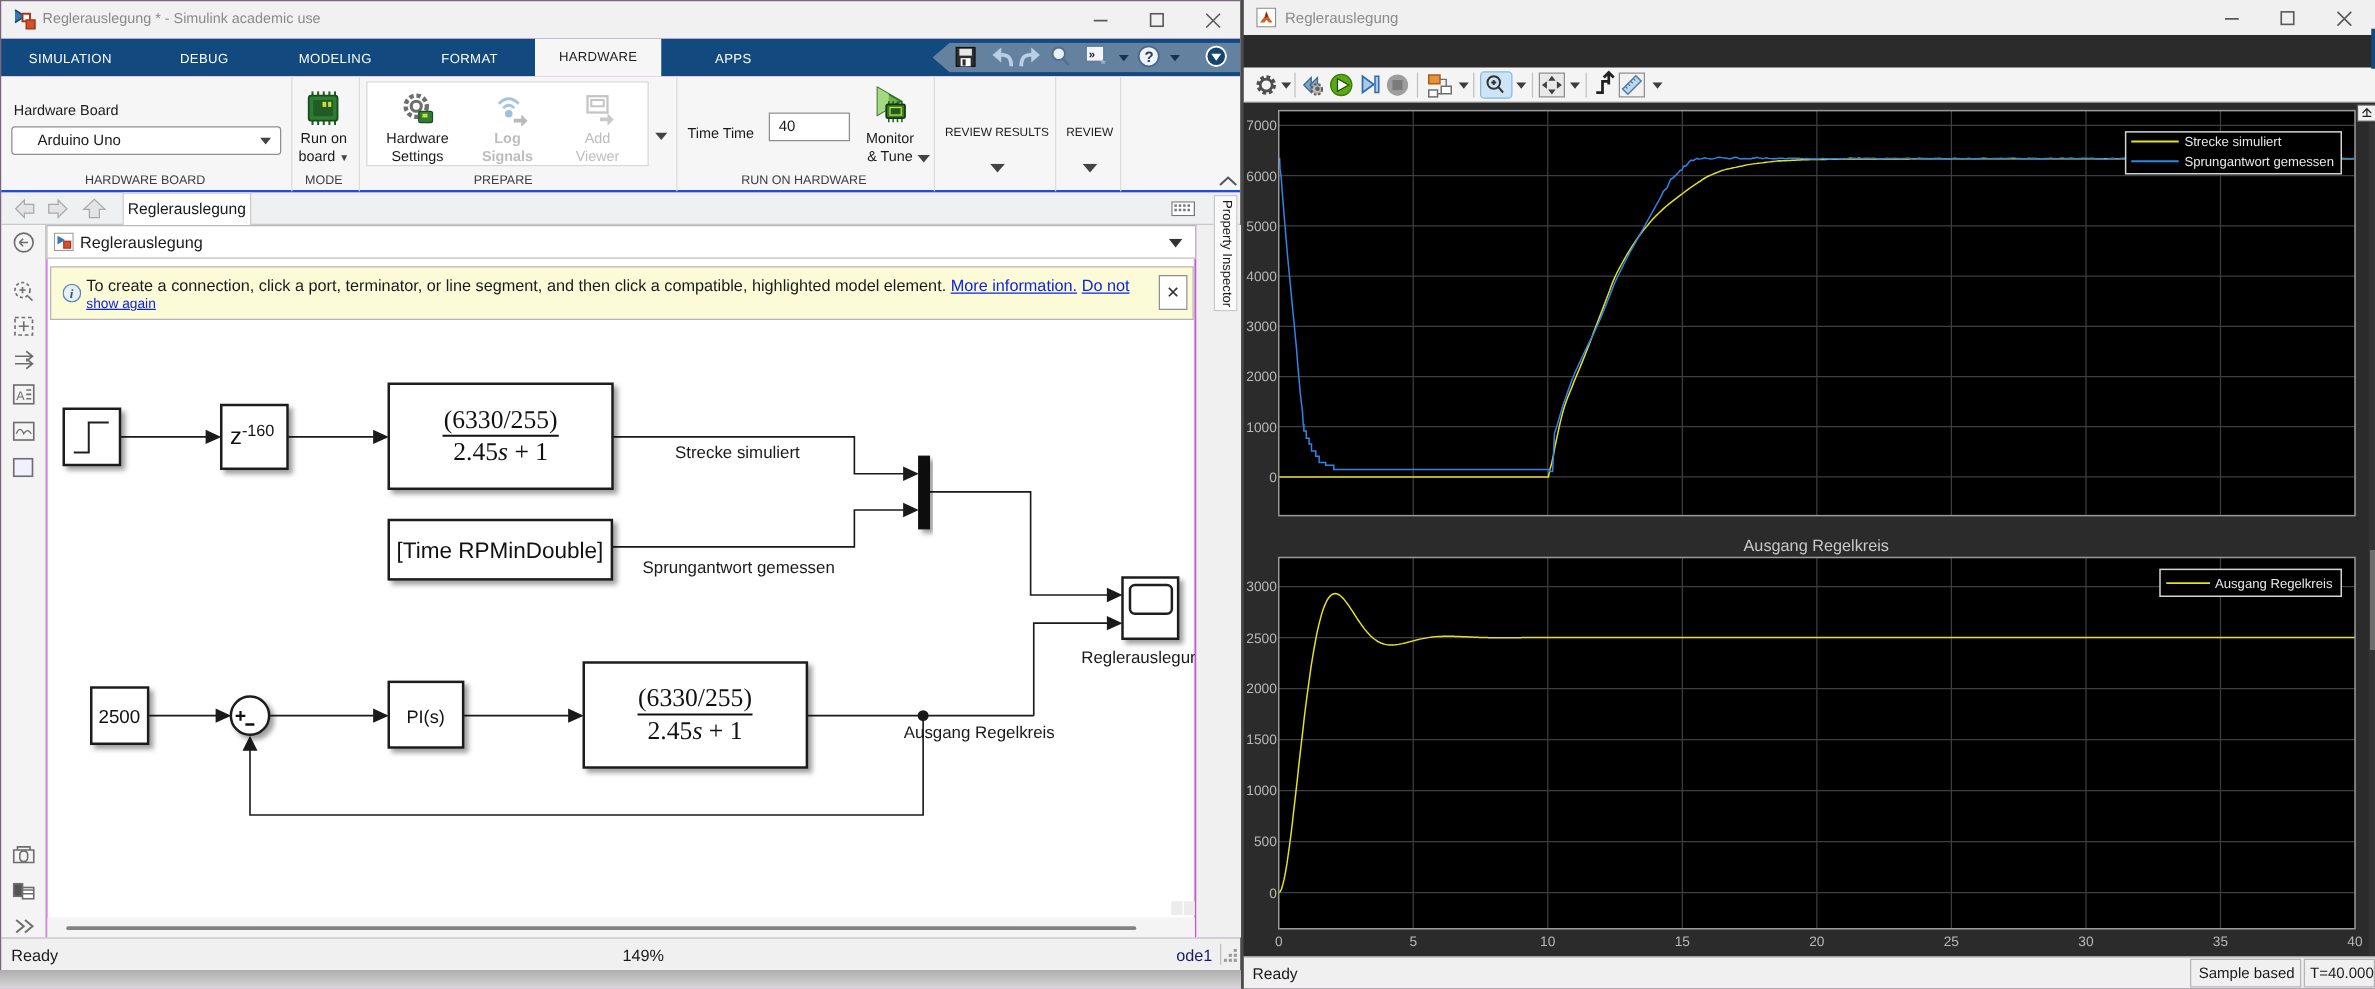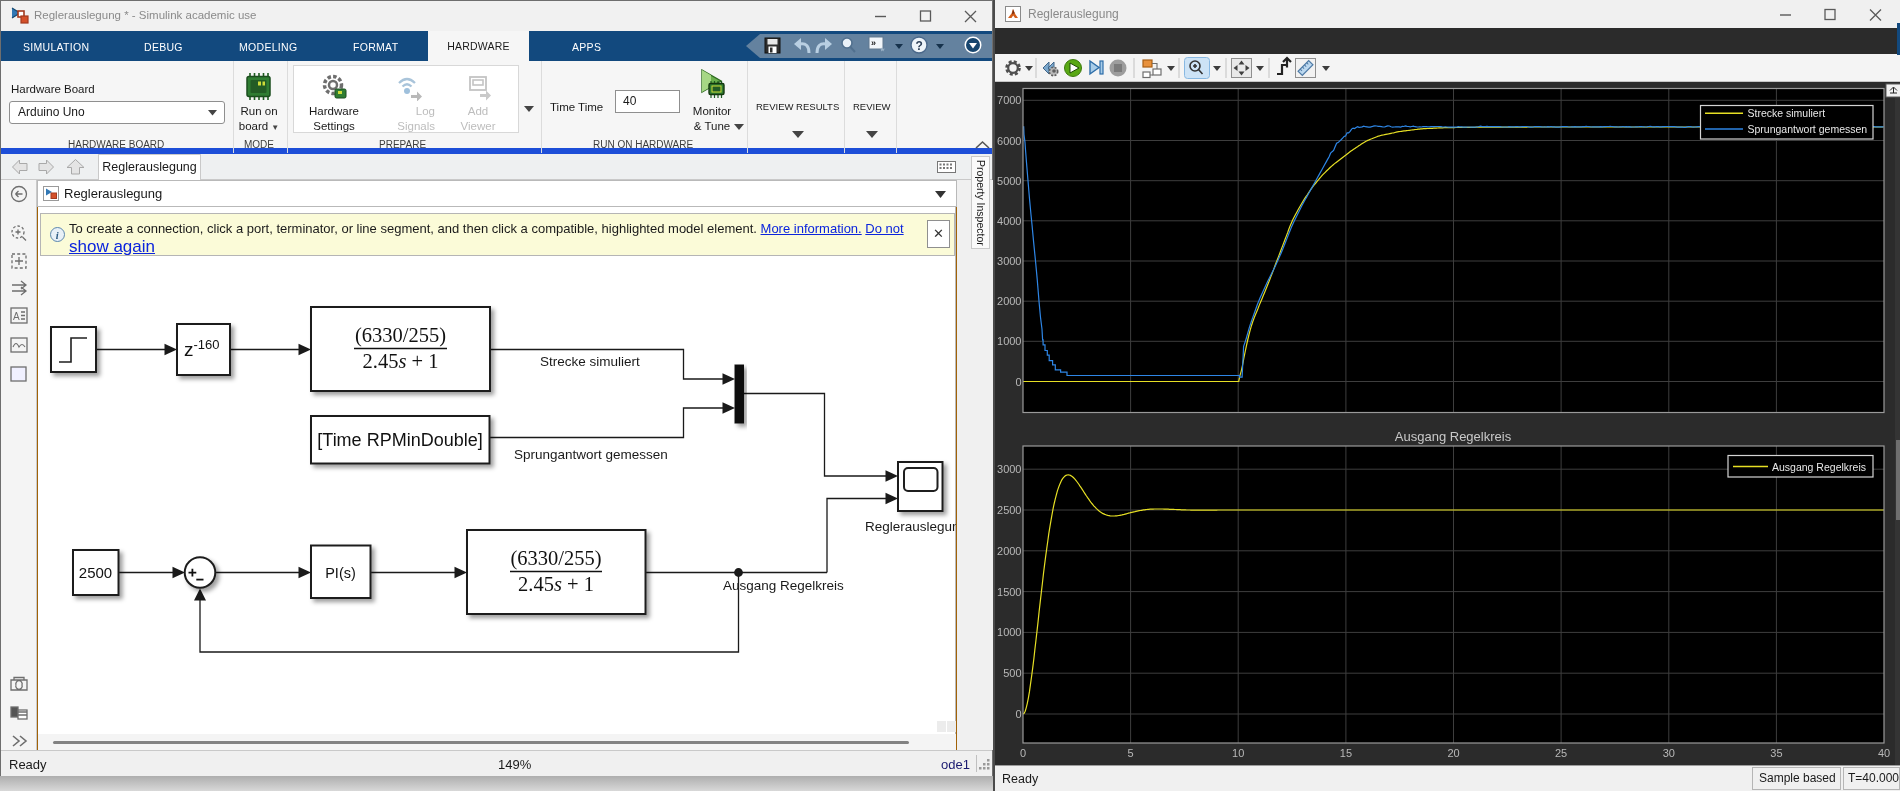--- a/index.html
+++ b/index.html
@@ -3,21 +3,21 @@
 <style>
   * { margin:0; padding:0; box-sizing:border-box; }
   html,body { width:1900px; height:791px; overflow:hidden; }
   body { font-family:"Liberation Sans", sans-serif; background:#d6d6d6; position:relative; }
   .abs { position:absolute; }
   .tab { color:#fff; font-size:10.5px; letter-spacing:.3px; }
   svg { display:block; }
 </style></head>
 <body>
 
-<div class="abs" style="left:0;top:0;width:993px;height:776px;background:#a16207;border:1px solid #6e6e6e;border-bottom:none;">
+<div class="abs" style="left:0;top:0;width:993px;height:776px;background:#d946ef;border:1px solid #6e6e6e;border-bottom:none;">
 
   <div class="abs" style="left:0;top:0;width:100%;height:30px;background:#f1f1f1;">
     <svg class="abs" style="left:9px;top:5px" width="22" height="20" viewBox="0 0 22 20">
       <path d="M2 2 L10 7 L2 12 Z" fill="#3178b5"></path>
       <path d="M2 2 L10 7 L2 12" fill="none" stroke="#16486e" stroke-width="1.2"></path>
       <rect x="8" y="5" width="6" height="6" fill="#fff" stroke="#a33a1f" stroke-width="1.6"></rect>
       <rect x="11" y="10" width="7" height="7" fill="#d4502a" stroke="#a33a1f" stroke-width="1.2"></rect>
     </svg>
     <div class="abs" style="left:33px;top:8px;font-size:11.5px;color:#8a8a8a;">Reglerauslegung * - Simulink academic use</div>
     <svg class="abs" style="left:869px;top:0" width="116" height="30" viewBox="0 0 116 30">
@@ -63,23 +63,23 @@
       <circle cx="173" cy="11" r="8" fill="#eef4f9" stroke="#4a688a" stroke-width="1.4"></circle>
       <text x="169.5" y="15.5" font-size="12" font-weight="bold" fill="#2c3e57">?</text>
       <path d="M190 10 l8 0 -4 5 z" fill="#16324c"></path>
 
       <circle cx="227" cy="11" r="8.5" fill="#fff"></circle>
       <circle cx="227" cy="11" r="7" fill="#16456e"></circle>
       <path d="M223 9 l8 0 -4 5.5 z" fill="#fff"></path>
     </svg>
   </div>
 
-  <div class="abs" style="left:0;top:60px;width:100%;height:93px;background:#f6f6f6;border-bottom:6px solid #1d4ed8;">
+  <div class="abs" style="left:0;top:60px;width:100%;height:93px;background:#f6f6f6;border-bottom:2px solid #1d4ed8;">
     <div class="abs" style="left:10px;top:22px;font-size:11.5px;color:#1a1a1a;">Hardware Board</div>
-    <div class="abs" style="left:8px;top:40px;width:216px;height:23px;background:#fff;border:1px solid #8f8f8f;border-radius:3px;font-size:12px;color:#1a1a1a;line-height:21px;padding-left:8px;">Arduino Uno
+    <div class="abs" style="left:8px;top:40px;width:216px;height:23px;background:#fff;border:1px solid #8f8f8f;border-radius:3px;font-size:12px;color:#1a1a1a;line-height:21px;padding-left:20px;">Arduino Uno
       <svg class="abs" style="right:7px;top:8px" width="9" height="6">
           <path d="M0 0 L9 0 L4.5 5.5 Z" fill="#444"></path>
         </svg>
     </div>
     <div class="abs" style="left:67px;top:78px;font-size:10px;color:#3c3c3c;">HARDWARE BOARD</div>
     <div class="abs" style="left:232px;top:0;width:1px;height:92px;background:#dcdcdc;"></div>
 
     <svg class="abs" style="left:244px;top:12px" width="27" height="27" viewBox="0 0 27 27">
       <g stroke="#1d5c20" stroke-width="1.6">
         <line x1="5" y1="0" x2="5" y2="27"></line>
@@ -104,21 +104,21 @@
       <rect x="14" y="15" width="11" height="9" rx="1.5" fill="#2f7d32" stroke="#1b4d1e"></rect>
       <rect x="17" y="17" width="4" height="3" fill="#cddc39"></rect>
     </svg>
     <div class="abs" style="left:305px;top:43px;width:56px;text-align:center;font-size:11.5px;color:#1a1a1a;line-height:15px;">Hardware<br>Settings</div>
     <svg class="abs" style="left:394px;top:13px" width="28" height="27" viewBox="0 0 28 27">
       <path d="M4 9 q8 -8 16 0" fill="none" stroke="#a9c4da" stroke-width="2.2"></path>
       <path d="M7.5 12.5 q4.5 -4.5 9 0" fill="none" stroke="#a9c4da" stroke-width="2.2"></path>
       <circle cx="12" cy="17" r="3" fill="#9fc0dc"></circle>
       <path d="M16 21 h6 l0 -3.5 5 5 -5 5 0 -3.5 h-6 z" fill="#b9b9b9"></path>
     </svg>
-    <div class="abs" style="left:376px;top:43px;width:58px;text-align:right;font-size:11.5px;color:#bdbdbd;line-height:15px;">Log<br>Signals</div>
+    <div class="abs" style="left:376px;top:43px;width:58px;text-align:center;font-size:11.5px;color:#bdbdbd;line-height:15px;font-weight:bold;">Log<br>Signals</div>
     <svg class="abs" style="left:465px;top:13px" width="28" height="27" viewBox="0 0 28 27">
       <rect x="4" y="3" width="16" height="13" fill="#fff" stroke="#c4c4c4" stroke-width="1.8"></rect>
       <rect x="7" y="6" width="10" height="5" fill="none" stroke="#c4c4c4" stroke-width="1.6"></rect>
       <path d="M14 20 h6 l0 -3.5 5 5 -5 5 0 -3.5 h-6 z" fill="#c9c9c9"></path>
     </svg>
     <div class="abs" style="left:448px;top:43px;width:58px;text-align:center;font-size:11.5px;color:#bdbdbd;line-height:15px;">Add<br>Viewer</div>
     <svg class="abs" style="left:523px;top:45px" width="10" height="7">
         <path d="M0 0 L10 0 L5 6 Z" fill="#444"></path>
       </svg>
     <div class="abs" style="left:378px;top:78px;font-size:10px;color:#3c3c3c;text-align:center;">PREPARE</div>
@@ -231,21 +231,21 @@
   </div>
 
   <div class="abs" style="left:37px;top:206px;width:918px;height:543px;background:#fff;border-right:1px solid #b9b9b9;border-bottom:1px solid #b9b9b9;"></div>
 
   <div class="abs" style="left:39px;top:212px;width:915px;height:43px;background:#fbfbd8;border:1px solid #b5b5b5;">
     <svg class="abs" style="left:9px;top:13px" width="15" height="15" viewBox="0 0 15 15">
       <circle cx="7.5" cy="7.5" r="7" fill="#e8f0f7" stroke="#5b86ad" stroke-width="1"></circle>
       <text x="5.8" y="11.5" font-size="10.5" font-weight="bold" font-style="italic" fill="#2c5a82" font-family="Liberation Serif, serif">i</text>
     </svg>
     <div class="abs" style="left:28px;top:7px;width:880px;font-size:13px;color:#1a1a1a;white-space:nowrap;">To create a connection, click a port, terminator, or line segment, and then click a compatible, highlighted model element. <span style="color:#0b24dd;text-decoration:underline;">More information.</span> <span style="color:#0b24dd;text-decoration:underline;text-align:right;">Do not</span></div>
-    <div class="abs" style="left:28px;top:23px;font-size:17px;"><span style="color:#0b24dd;text-decoration:underline;">show again</span></div>
+    <div class="abs" style="left:28px;top:23px;font-size:11px;"><span style="color:#0b24dd;text-decoration:underline;">show again</span></div>
     <div class="abs" style="left:886px;top:6px;width:23px;height:28px;background:#fff;border:1px solid #8f8f8f;text-align:center;line-height:26px;font-size:13px;color:#333;">✕</div>
   </div>
 
   <svg width="918" height="541" viewBox="37 208 918 541" style="position:absolute;left:37px;top:208px;" font-family="Liberation Sans, sans-serif">
       <defs>
         <filter id="bsh" x="-20%" y="-20%" width="150%" height="150%">
           <feDropShadow dx="3.2" dy="3.2" stdDeviation="2.2" flood-color="#000000" flood-opacity="0.38"></feDropShadow>
         </filter>
       </defs>
       <path d="M95 348.5 H165" stroke="#1a1a1a" stroke-width="1.3" fill="none"></path>

